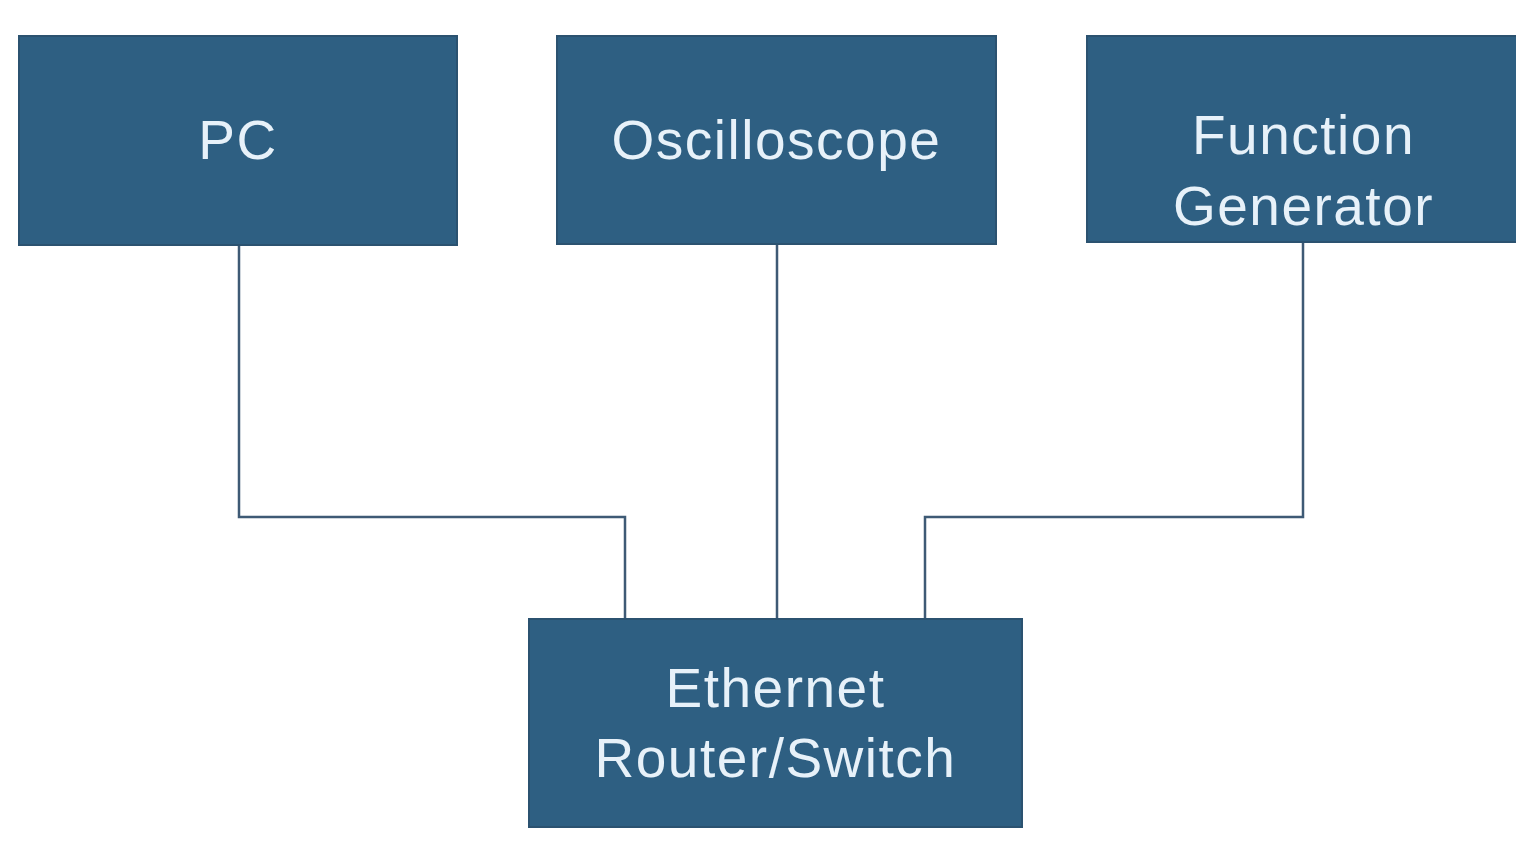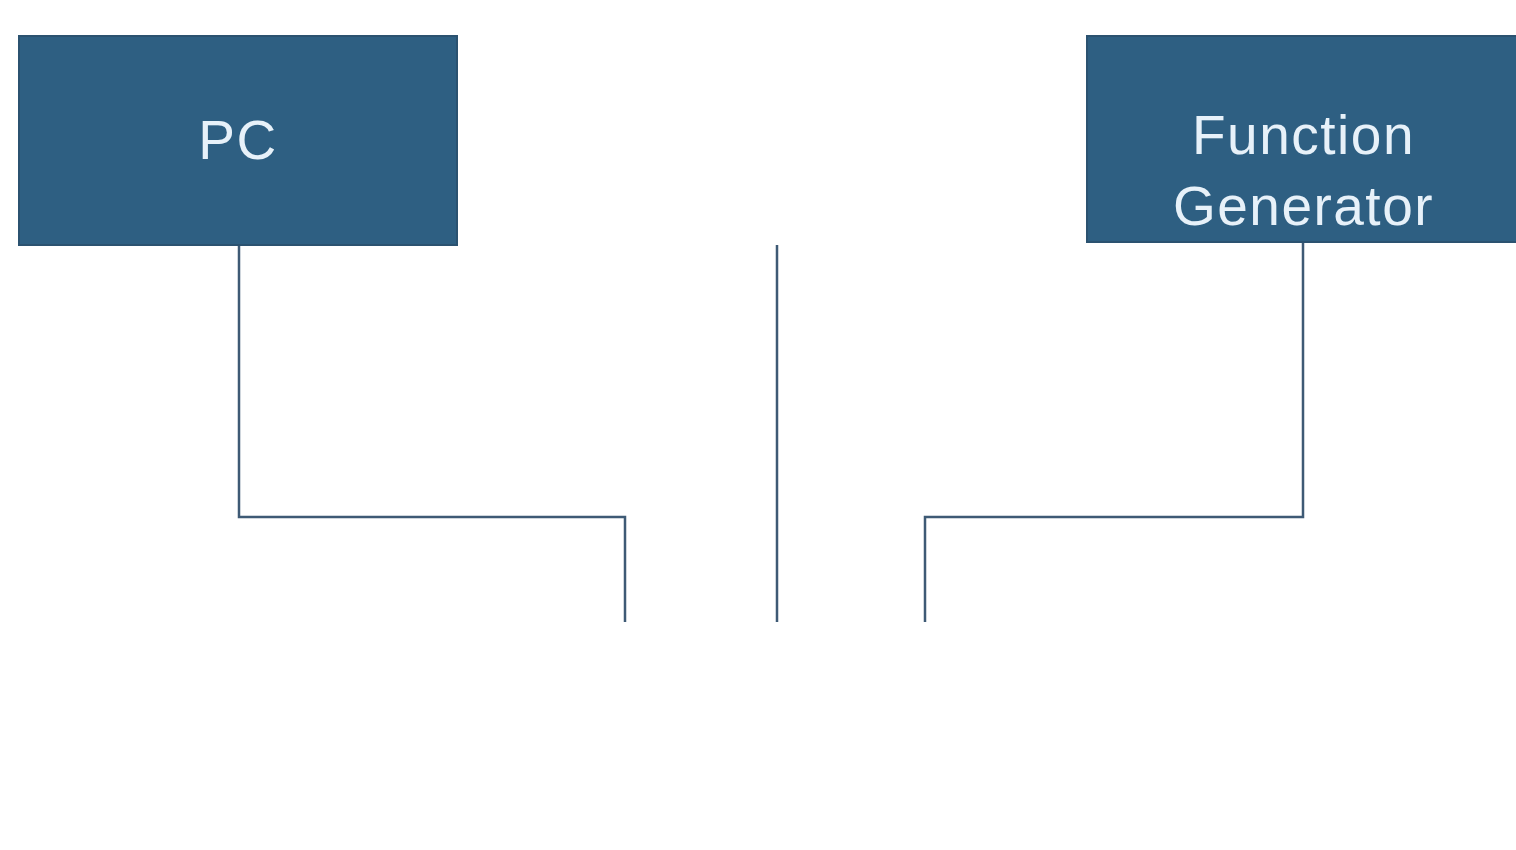--- a/index.html
+++ b/index.html
@@ -57,19 +57,25 @@
   <svg class="edges" viewBox="0 0 1516 850" xmlns="http://www.w3.org/2000/svg" aria-hidden="true">
     <path d="M 226 246 L 226 517 L 612 517 L 612 622"></path>
     <path d="M 764 245 L 764 622"></path>
     <path d="M 1290 243 L 1290 517 L 912 517 L 912 622"></path>
   </svg>
 
   <div class="node node-pc">
     <span>PC</span>
   </div>
 
+  <div class="node node-osc">
+    <span>Oscilloscope</span>
+  </div>
 
   <div class="node node-fg">
     <span>Function Generator</span>
   </div>
 
+  <div class="node node-router">
+    <span>Ethernet Router/Switch</span>
+  </div>
 
 </div>
 
 </body></html>

